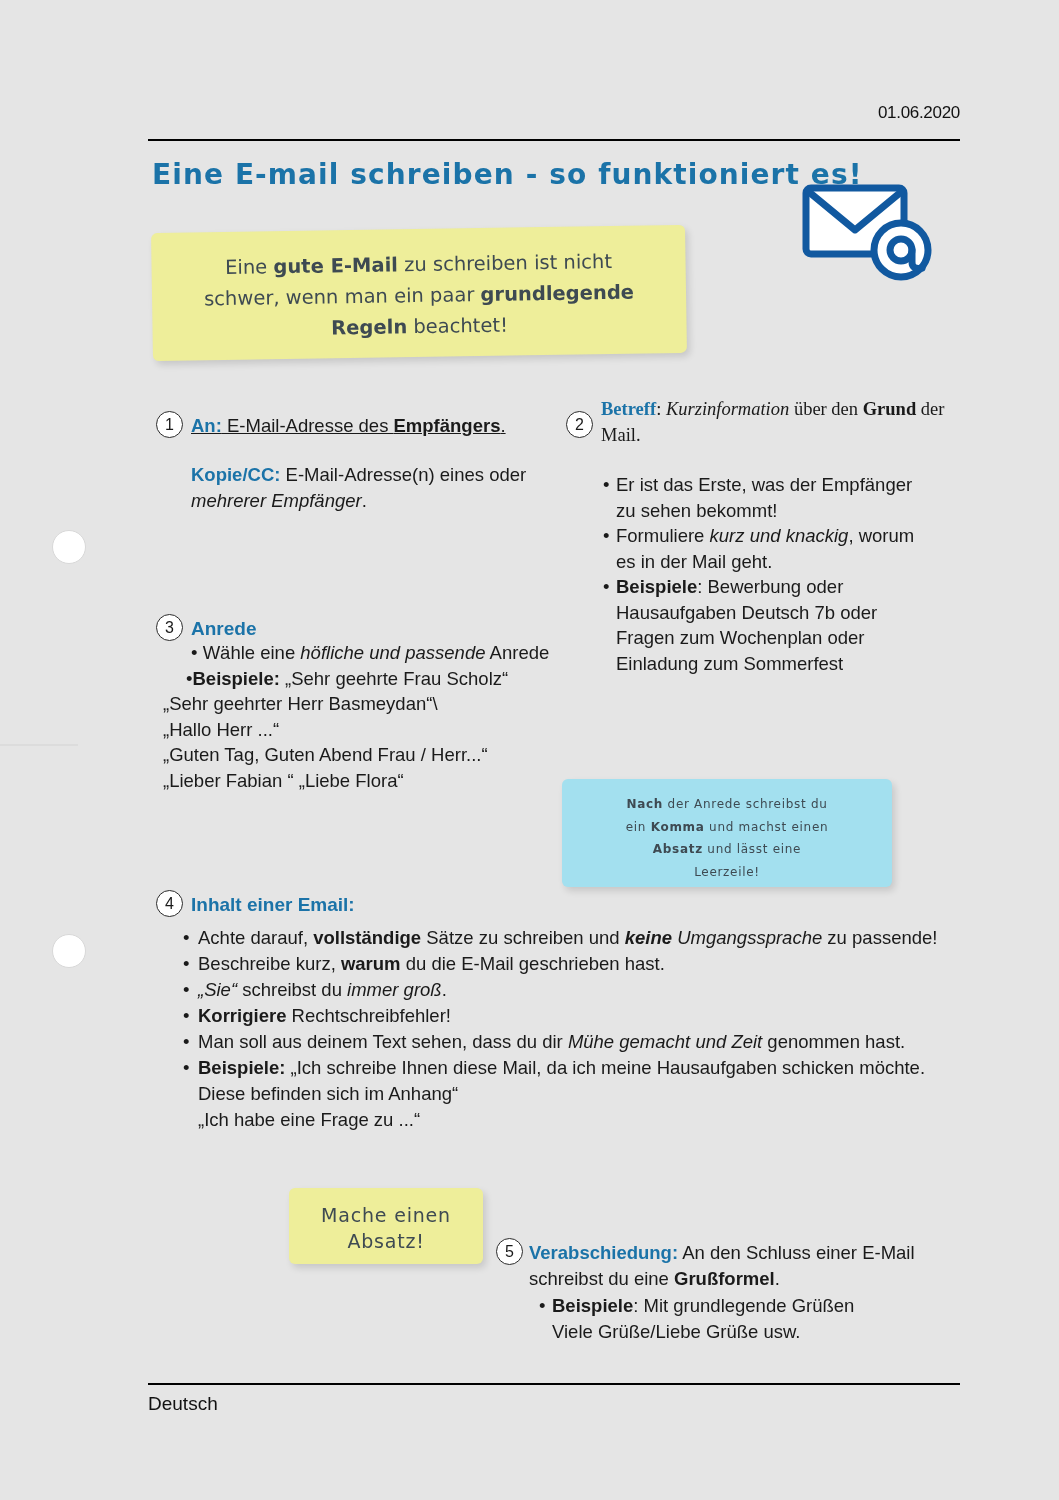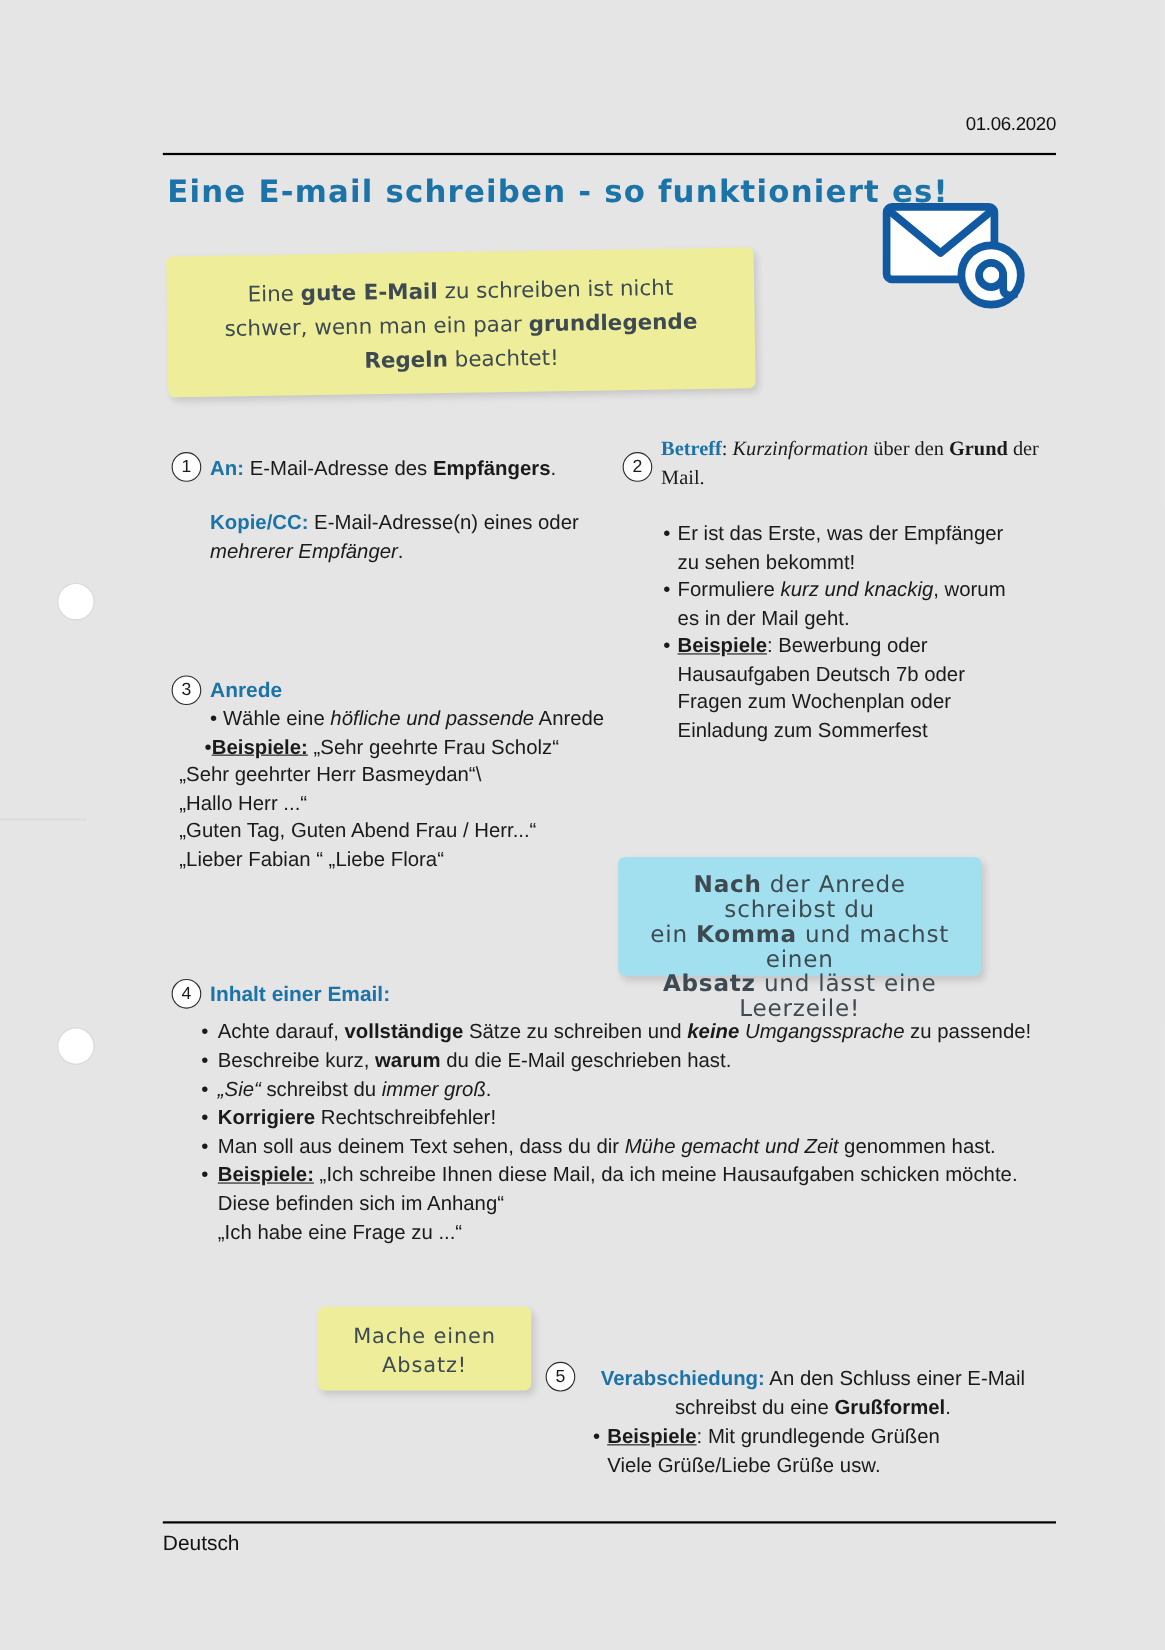--- a/index.html
+++ b/index.html
@@ -106,21 +106,21 @@
     line-height: 31px;
     padding: 20px 22px 0 22px;
     transform: rotate(-0.9deg);
   }
   #note-blue {
     left: 562px;
     top: 779px;
     width: 330px;
     height: 108px;
     background: #a3e0ef;
-    font-size: 21px;
+    font-size: 12px;
     line-height: 22.5px;
     letter-spacing: 0.7px;
     padding: 14px 16px 0 16px;
   }
   #note-yellow-2 {
     left: 289px;
     top: 1188px;
     width: 194px;
     height: 76px;
     background: #eeee9a;
@@ -154,23 +154,23 @@
   
   .block {
     position: absolute;
     font-size: 18.5px;
     line-height: 25.5px;
     color: #1a1a1a;
   }
   .block b { font-weight: bold; }
   .block i { font-style: italic; }
   .hl { color: #1b73a8; font-weight: bold; }
-  .ul { text-decoration: underline; font-weight: bold; }
-
-  #block-1 { left: 191px; top: 413px; width: 350px; }
+  .ul { font-weight: bold; }
+
+  #block-1 { left: 191px; top: 413px; width: 350px; text-decoration: underline; }
   #block-1b { left: 191px; top: 462px; width: 360px; }
 
   #block-2 { left: 601px; top: 397px; width: 362px; font-family: Liberation Serif, serif; }
   #block-2-list { left: 601px; top: 472px; width: 352px; }
 
   #block-3-head {
     left: 191px; top: 616px;
     font-size: 19px; font-weight: bold; color: #1b73a8;
   }
   #block-3-body { left: 156px; top: 640px; width: 400px; }
@@ -181,21 +181,21 @@
   #block-4-head {
     left: 191px; top: 892px;
     font-size: 19px; font-weight: bold; color: #1b73a8;
     font-stretch: condensed;
   }
   #block-4-list {
     left: 183px; top: 925px; width: 790px;
     font-size: 18.5px; line-height: 26px;
   }
 
-  #block-5 { left: 529px; top: 1240px; width: 420px; text-align: center; }
+  #block-5 { left: 529px; top: 1240px; width: 420px; }
   #block-5-list { left: 537px; top: 1293px; width: 410px; }
 
   
   ul.b {
     list-style: none;
     margin: 0;
     padding: 0;
   }
   ul.b > li {
     position: relative;

